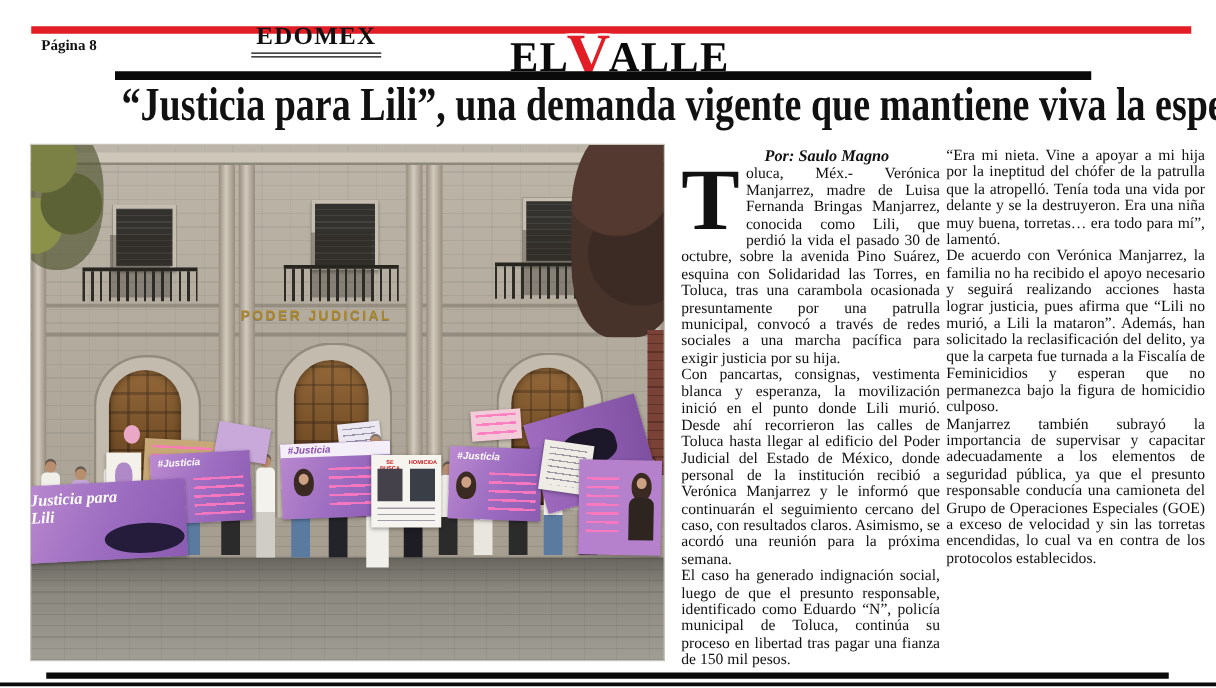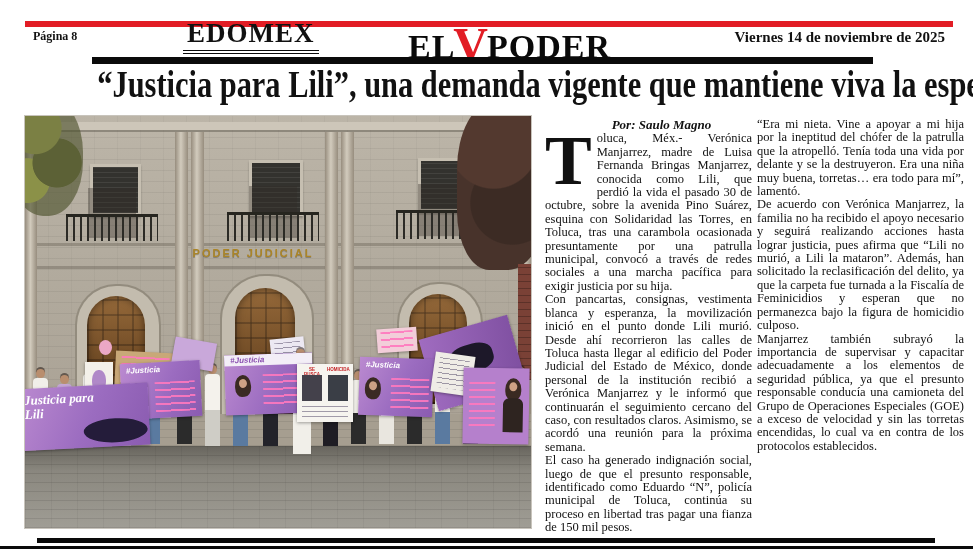--- a/index.html
+++ b/index.html
@@ -5,21 +5,21 @@
   html,body { margin:0; padding:0; background:#ffffff; }
   .page {
     position:relative; width:973px; height:550px; background:#ffffff;
     overflow:hidden; font-family:"Liberation Serif", serif; color:#111;
   }
   
   .red-bar { position:absolute; left:25px; top:21px; width:928px; height:6px; background:#e21d25; }
   .black-bar { position:absolute; left:92px; top:57px; width:781px; height:7px; background:#0a0a0a; }
   .page-label { position:absolute; left:33px; top:29px; font-size:12px; font-weight:bold; }
   .section-title {
-    position:absolute; left:183px; top:18px; font-size:27px; font-weight:bold;
+    position:absolute; left:201px; top:18px; font-size:20px; font-weight:bold;
     letter-spacing:1px; border-bottom:4px double #0a0a0a; padding:0 4px 1px 4px;
   }
   .logo { position:absolute; left:408px; top:14px; white-space:nowrap; font-weight:bold; }
   .logo .lg { font-size:34px; letter-spacing:1px; color:#0a0a0a; }
   .logo .lg-v {
     font-size:48px; color:#e21d25; position:relative; top:3px; margin:0 -2px;
     text-shadow:-2px 0 0 #fff, 2px 0 0 #fff, 0 -2px 0 #fff, -2px -2px 0 #fff, 2px -2px 0 #fff;
   }
   .date-label { position:absolute; right:28px; top:29px; font-size:15px; font-weight:bold; }
   
@@ -117,22 +117,21 @@
   .hash { font-family:"Liberation Sans",sans-serif; font-style:italic; font-weight:bold; }
 </style>
 </head>
 <body>
 
 <div class="page">
 
   <div class="red-bar"></div>
   <span class="page-label">Página 8</span>
   <span class="section-title">EDOMEX</span>
-  <div class="logo"><span class="lg">EL</span><span class="lg lg-v">V</span><span class="lg">PODER</span></div>
-  <span class="date-label">Viernes 14 de noviembre de 2025</span>
+  <div class="logo"><span class="lg">EL</span><span class="lg lg-v">V</span><span class="lg">ALLE</span></div>
   <div class="black-bar"></div>
 
   <h1 class="headline">“Justicia para Lili”, una demanda vigente que mantiene viva la esperanza</h1>
 
   <figure class="photo">
     <div class="facade"></div>
     <div class="cornice"></div>
     <div class="molding" style="top:127px;"></div>
     <div class="molding" style="top:150px;"></div>
 

